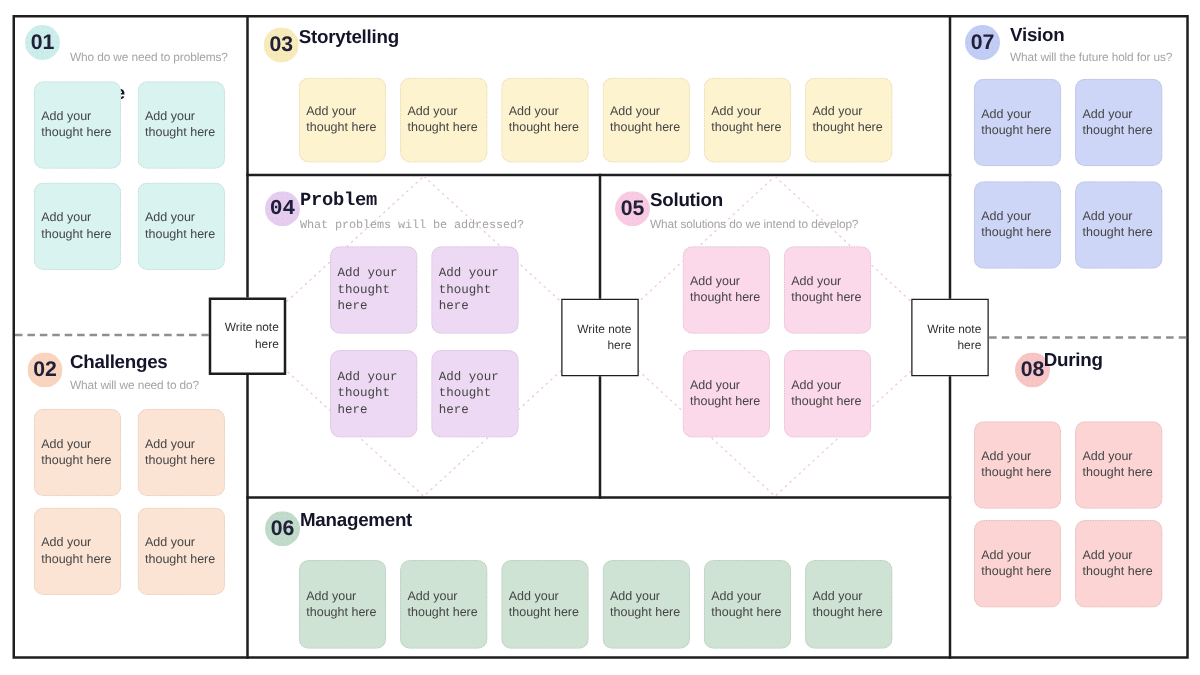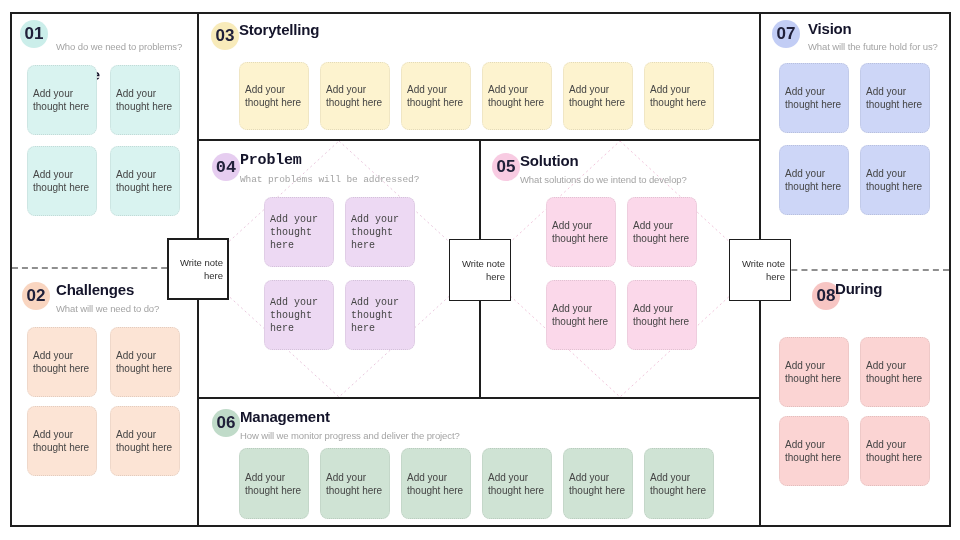--- a/index.html
+++ b/index.html
@@ -158,21 +158,20 @@
         <span class="note-text">Add your thought here</span>
       </div>
     <div class="note" style="left:146px;top:139px;">
         <span class="note-text">Add your thought here</span>
       </div>
   </div>
 
   <div class="panel s-management" style="left:200px;top:399px;width:558px;height:160px;padding-left:36px;">
     <div class="badge" style="left:12px;top:10px;">06</div>
     <div class="title" style="left:40px;top:9px;">Management</div>
-    <div class="sub" style="left:40px;top:31px;">How will we monitor progress and deliver the project?</div>
     <div class="note" style="left:39px;top:49px;height:71px;">
         <span class="note-text">Add your thought here</span>
       </div>
     <div class="note" style="left:120px;top:49px;height:71px;">
         <span class="note-text">Add your thought here</span>
       </div>
     <div class="note" style="left:201px;top:49px;height:71px;">
         <span class="note-text">Add your thought here</span>
       </div>
     <div class="note" style="left:282px;top:49px;height:71px;">

